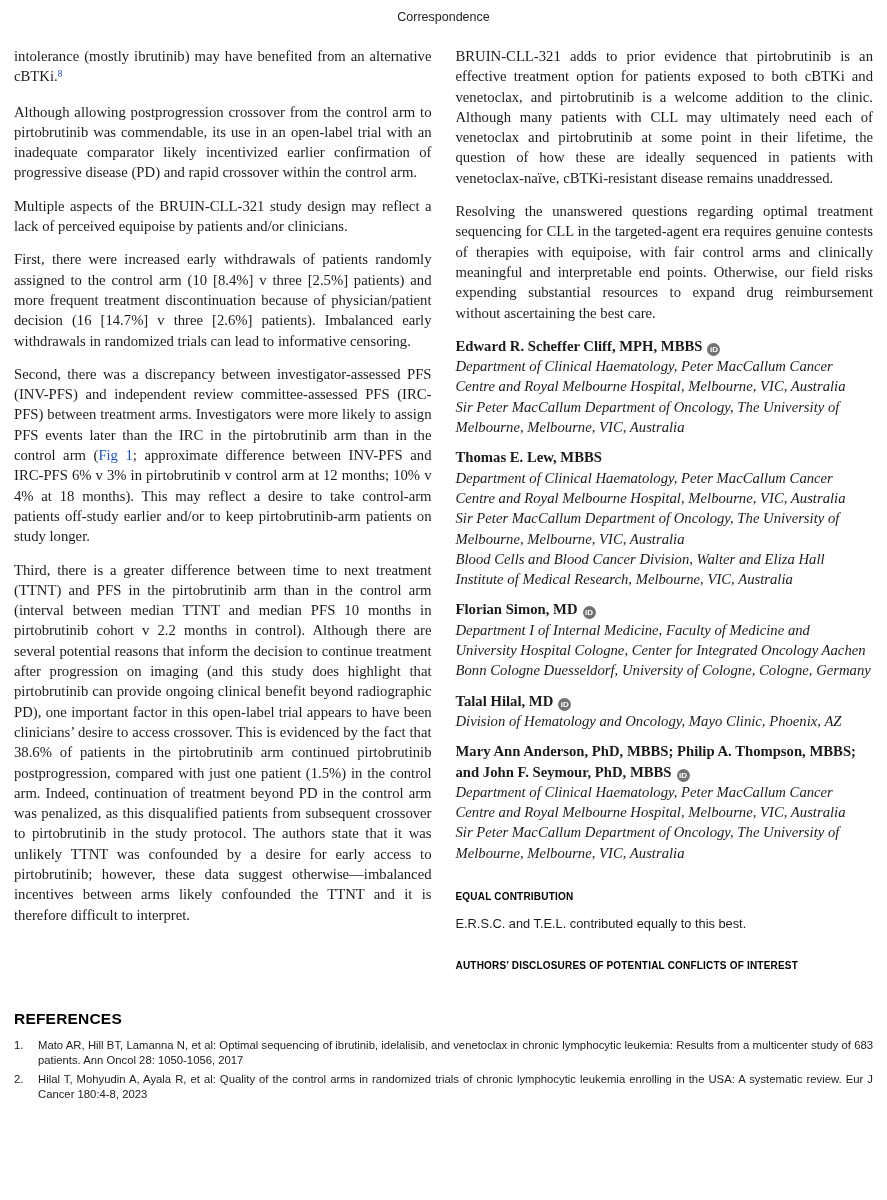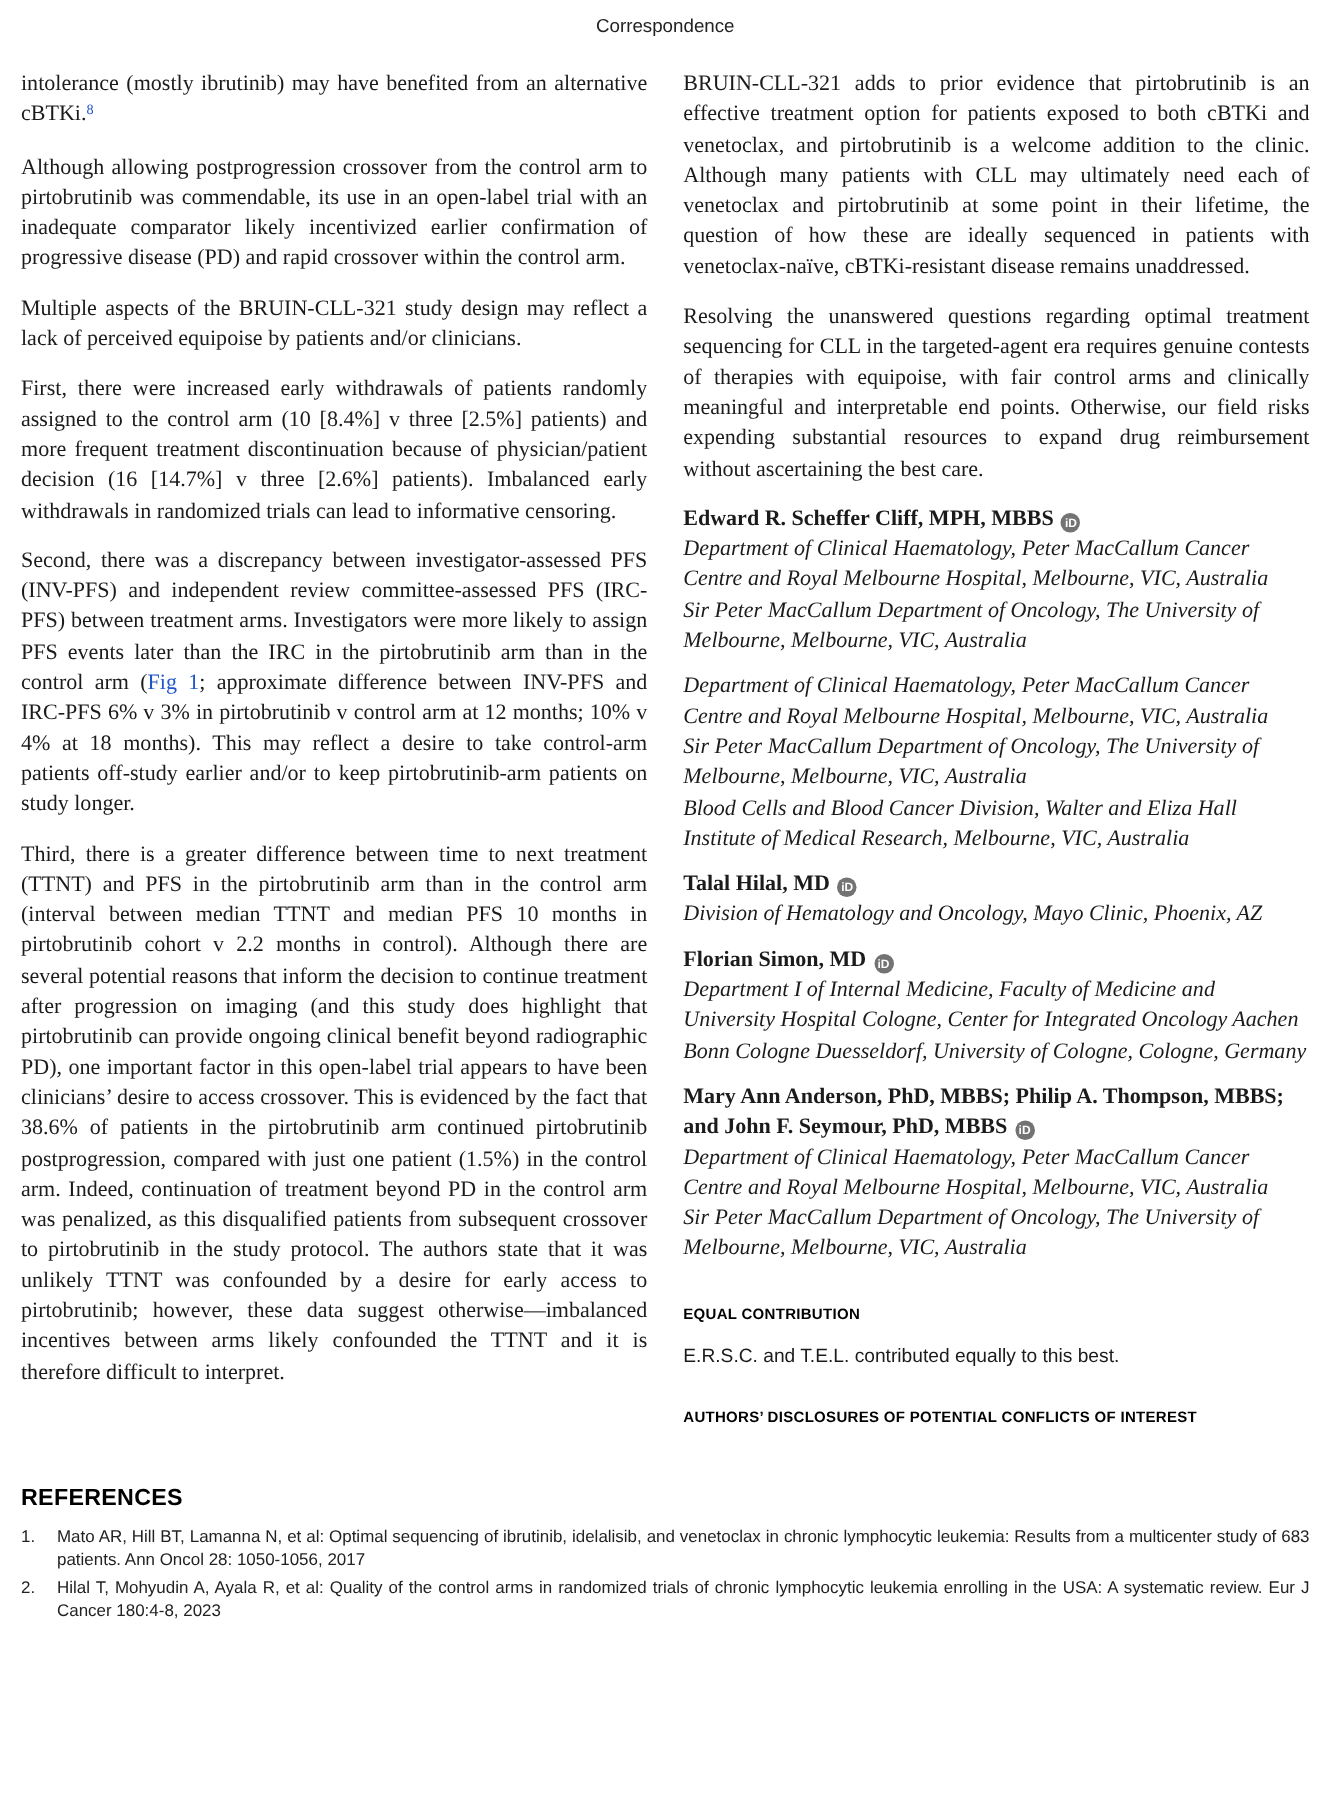--- a/index.html
+++ b/index.html
@@ -103,33 +103,34 @@
 
       <p class="body-para">Resolving the unanswered questions regarding optimal treatment sequencing for CLL in the targeted-agent era requires genuine contests of therapies with equipoise, with fair control arms and clinically meaningful and interpretable end points. Otherwise, our field risks expending substantial resources to expand drug reimbursement without ascertaining the best care.</p>
 
       <div class="author-block">
         <div class="author-name"><span>Edward R. Scheffer Cliff, MPH, MBBS</span><span class="orcid-icon">iD</span></div>
         <div class="affil">Department of Clinical Haematology, Peter MacCallum Cancer Centre and Royal Melbourne Hospital, Melbourne, VIC, Australia</div>
         <div class="affil">Sir Peter MacCallum Department of Oncology, The University of Melbourne, Melbourne, VIC, Australia</div>
       </div>
 
       <div class="author-block">
+        <div class="author-name"><span>Thomas E. Lew, MBBS</span></div>
         <div class="affil">Department of Clinical Haematology, Peter MacCallum Cancer Centre and Royal Melbourne Hospital, Melbourne, VIC, Australia</div>
         <div class="affil">Sir Peter MacCallum Department of Oncology, The University of Melbourne, Melbourne, VIC, Australia</div>
         <div class="affil">Blood Cells and Blood Cancer Division, Walter and Eliza Hall Institute of Medical Research, Melbourne, VIC, Australia</div>
       </div>
 
       <div class="author-block">
-        <div class="author-name"><span>Talal Hilal, MD</span><span class="orcid-icon">iD</span></div>
-        <div class="affil">Division of Hematology and Oncology, Mayo Clinic, Phoenix, AZ</div>
+        <div class="author-name"><span>Florian Simon, MD</span><span class="orcid-icon">iD</span></div>
+        <div class="affil">Department I of Internal Medicine, Faculty of Medicine and University Hospital Cologne, Center for Integrated Oncology Aachen Bonn Cologne Duesseldorf, University of Cologne, Cologne, Germany</div>
       </div>
 
       <div class="author-block">
-        <div class="author-name"><span>Florian Simon, MD</span><span class="orcid-icon">iD</span></div>
-        <div class="affil">Department I of Internal Medicine, Faculty of Medicine and University Hospital Cologne, Center for Integrated Oncology Aachen Bonn Cologne Duesseldorf, University of Cologne, Cologne, Germany</div>
+        <div class="author-name"><span>Talal Hilal, MD</span><span class="orcid-icon">iD</span></div>
+        <div class="affil">Division of Hematology and Oncology, Mayo Clinic, Phoenix, AZ</div>
       </div>
 
       <div class="author-block">
         <div class="author-name"><span>Mary Ann Anderson, PhD, MBBS; Philip A. Thompson, MBBS; and John F. Seymour, PhD, MBBS</span><span class="orcid-icon">iD</span></div>
         <div class="affil">Department of Clinical Haematology, Peter MacCallum Cancer Centre and Royal Melbourne Hospital, Melbourne, VIC, Australia</div>
         <div class="affil">Sir Peter MacCallum Department of Oncology, The University of Melbourne, Melbourne, VIC, Australia</div>
       </div>
 
       <h2 class="section-heading">EQUAL CONTRIBUTION</h2>
       <p class="sans-text">E.R.S.C. and T.E.L. contributed equally to this best.</p>

